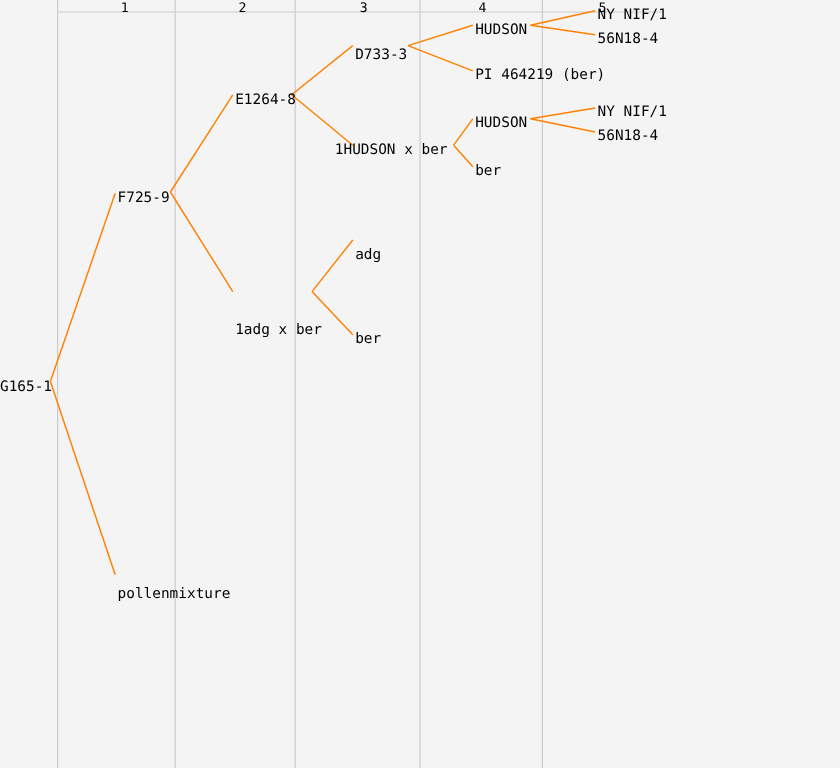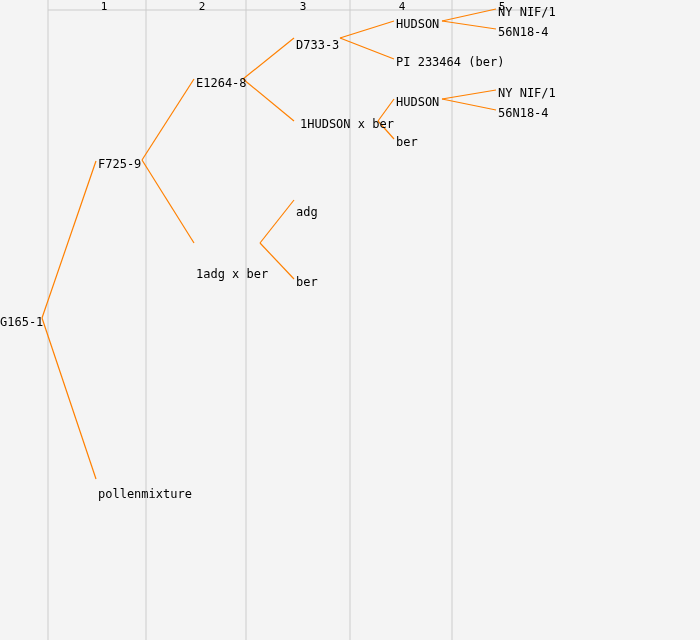--- a/index.html
+++ b/index.html
@@ -87,25 +87,25 @@
       <div class="col-header" style="left: 402px; top: 0px;">4</div>
       <div class="col-header" style="left: 502px; top: 0px;">5</div>
     </div>
   <div id="labels-layer">
       <div class="node-label" style="left: 0px; top: 316px;">G165-1</div>
       <div class="node-label" style="left: 98px; top: 158px;">F725-9</div>
       <div class="node-label" style="left: 98px; top: 488px;">pollenmixture</div>
       <div class="node-label" style="left: 196px; top: 77px;">E1264-8</div>
       <div class="node-label" style="left: 196px; top: 241px; margin-top: 27px;">1adg x ber</div>
       <div class="node-label" style="left: 296px; top: 39px;">D733-3</div>
-      <div class="node-label" style="left: 300px; top: 118px;">1HUDSON x ber</div>
+      <div class="node-label" style="left: 279px; top: 118px;">1HUDSON x ber</div>
       <div class="node-label" style="left: 296px; top: 206px;">adg</div>
       <div class="node-label" style="left: 296px; top: 276px;">ber</div>
       <div class="node-label" style="left: 396px; top: 18px;">HUDSON</div>
-      <div class="node-label" style="left: 396px; top: 56px;">PI 233464 (ber)</div>
+      <div class="node-label" style="left: 396px; top: 56px;">PI 464219 (ber)</div>
       <div class="node-label" style="left: 396px; top: 96px;">HUDSON</div>
       <div class="node-label" style="left: 396px; top: 136px;">ber</div>
       <div class="node-label" style="left: 498px; top: 6px;">NY NIF/1</div>
       <div class="node-label" style="left: 498px; top: 26px;">56N18-4</div>
       <div class="node-label" style="left: 498px; top: 87px;">NY NIF/1</div>
       <div class="node-label" style="left: 498px; top: 107px;">56N18-4</div>
     </div>
 
 </div>
 

